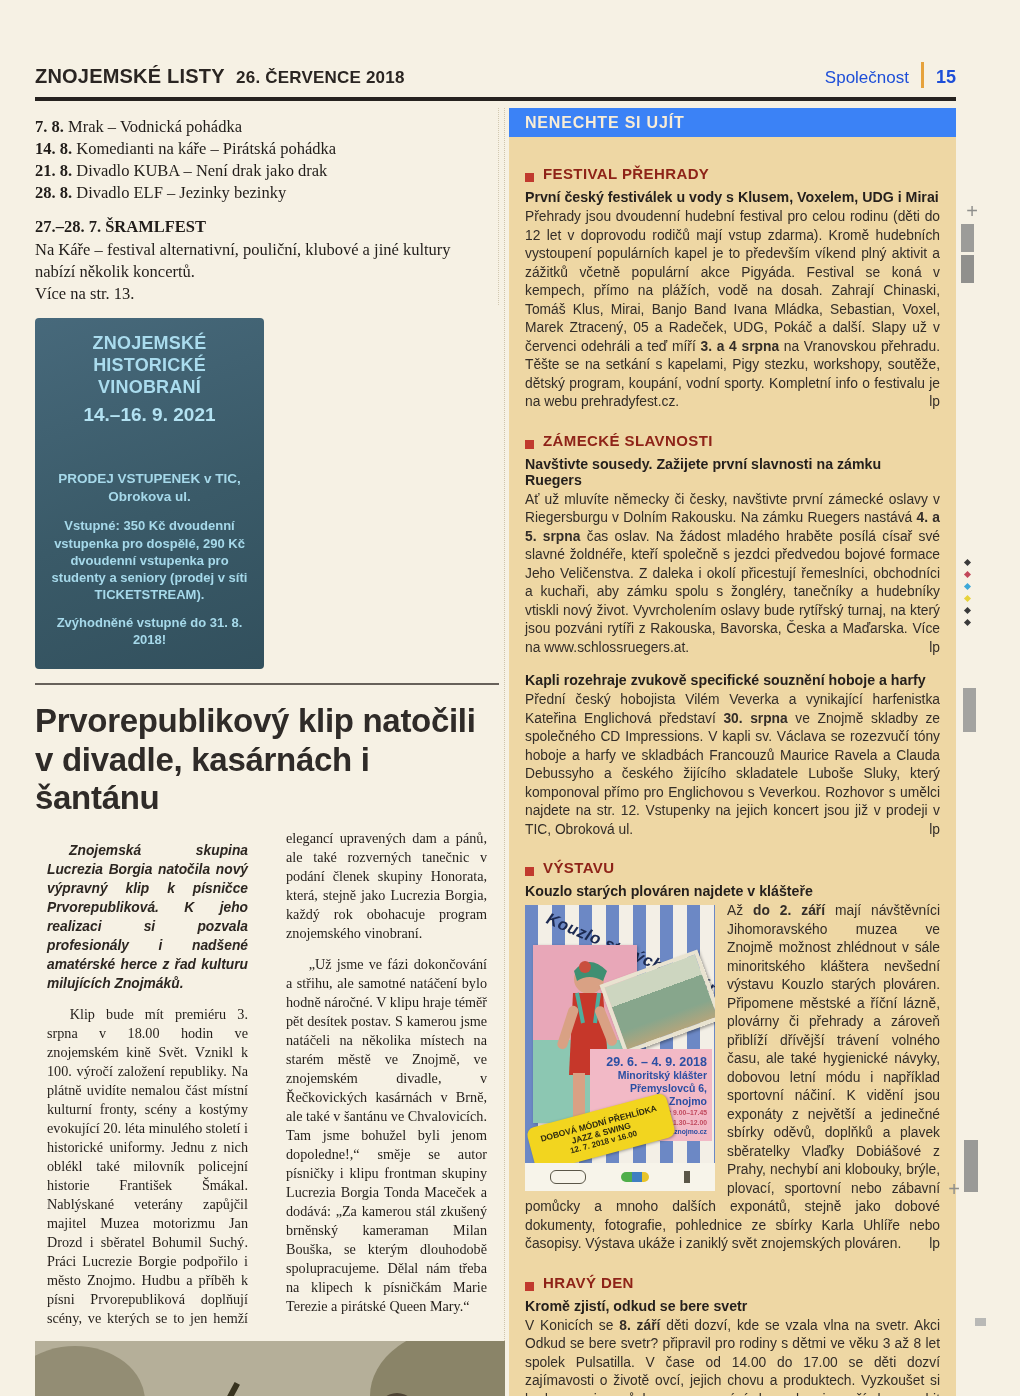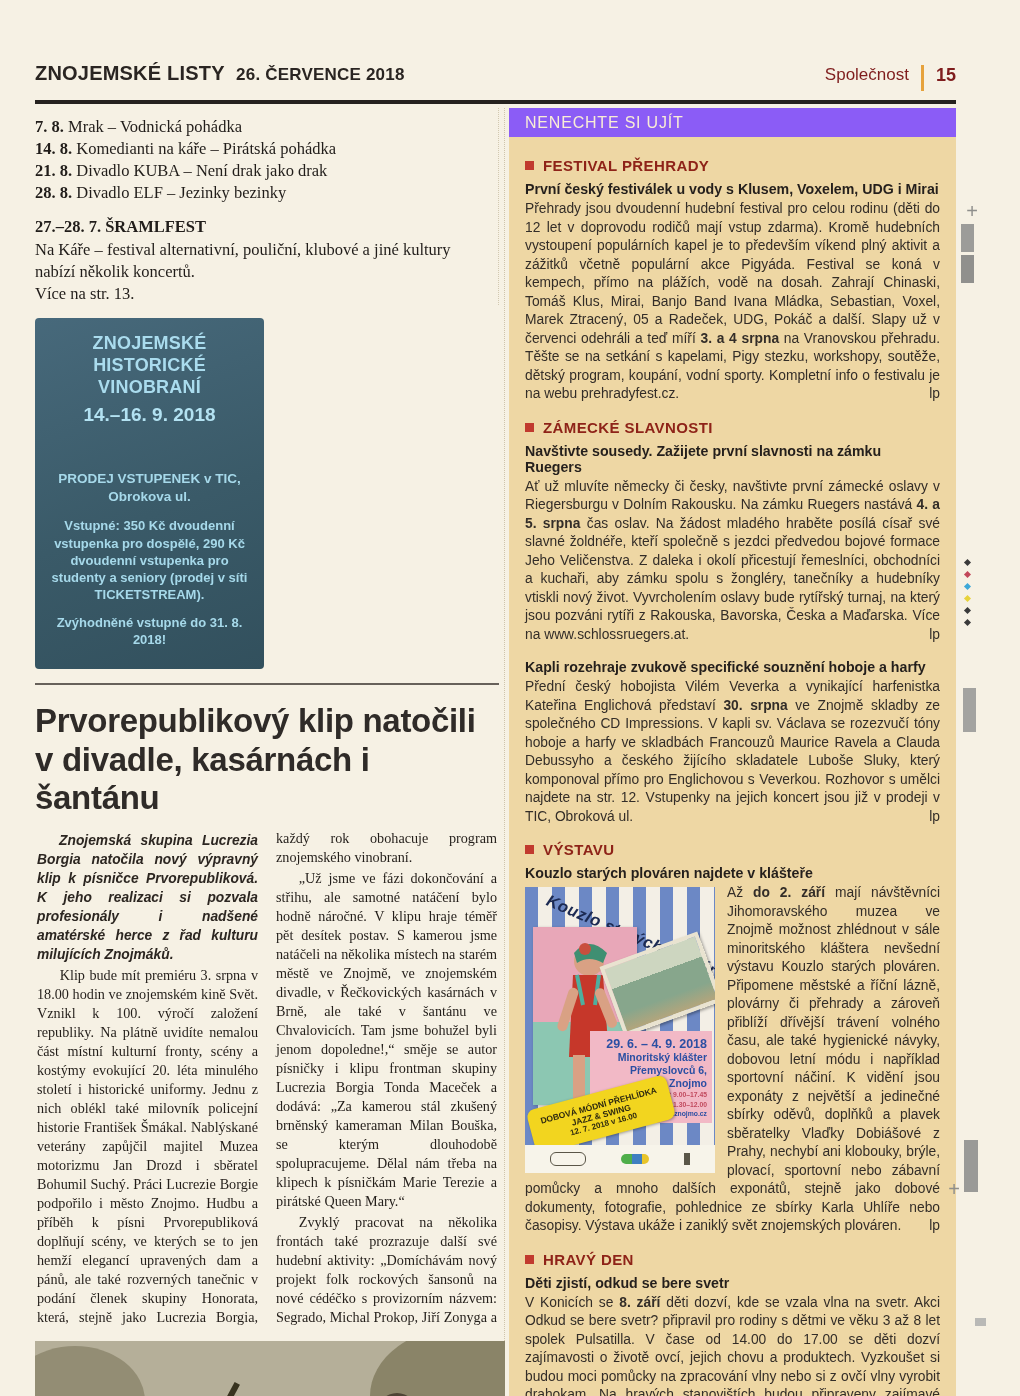--- a/index.html
+++ b/index.html
@@ -3,21 +3,21 @@
 <meta charset="utf-8">
 <style>
   html,body{margin:0;padding:0;background:#d8d4c8;}
   .page{position:relative;width:1020px;height:1396px;background:#f6f1e4;overflow:hidden;
         font-family:"Liberation Sans",sans-serif;color:#2b2724;}
   
   .header{position:absolute;top:62px;left:35px;right:64px;}
   .brand-row{display:flex;justify-content:space-between;align-items:baseline;}
   .brand{font-size:20px;font-weight:bold;color:#2a2522;letter-spacing:.2px;}
   .brand .bdate{font-size:17px;margin-left:6px;}
-  .section-label{display:flex;align-items:flex-start;gap:12px;font-size:17px;color:#7f1d1d;}
+  .section-label{display:flex;align-items:flex-end;gap:12px;font-size:17px;color:#1d4ed8;}
   .tick{width:3px;height:26px;background:#e6a23c;}
   .pagenum{font-size:18px;font-weight:bold;}
   .rule{height:4px;background:#26221f;margin-top:9px;}
   
   .content{position:absolute;top:108px;left:35px;right:64px;display:flex;}
   .left-col{width:470px;padding-right:5px;border-right:1px dotted #cfc4ab;box-sizing:border-box;}
   
   .top-row{display:flex;gap:13px;flex-direction:column;}
   .events{flex:1;font-family:"Liberation Serif","DejaVu Serif",serif;font-size:16.5px;line-height:1.34;color:#211d1a;
           border-right:1px dotted #d2c8b0;padding-right:8px;padding-top:8px;}
@@ -29,33 +29,33 @@
          color:#a6d9ea;text-align:center;padding:15px 10px 10px;border-radius:4px;}
   .promo .t1{font-size:18px;font-weight:bold;line-height:1.22;letter-spacing:.2px;color:#aadcee;}
   .promo .dates{font-size:19px;font-weight:bold;margin:5px 0 12px;color:#b3e2f2;}
   .promo p{margin:0 0 11px;font-size:13px;font-weight:bold;line-height:1.32;}
   .promo .p1{margin-bottom:12px;font-size:13.5px;margin-top:44px;}
   .list-rule{height:2px;background:#67615a;margin-top:14px;}
   
   h1.headline{margin:17px 0 12px;font-size:33px;line-height:1.16;font-weight:bold;color:#2f2b28;letter-spacing:-.3px;}
   .article{font-family:"Liberation Serif","DejaVu Serif",serif;font-size:14.2px;line-height:19px;text-align:justify;
            column-count:2;column-gap:14px;height:502px;overflow:hidden;color:#231e1a;}
-  .article p{margin:2px;text-indent:1.6em;}
+  .article p{margin:12px;text-indent:1.6em;}
   .article p.lead{font-family:"Liberation Sans",sans-serif;font-weight:bold;font-style:italic;font-size:13.8px;color:#2c2621;}
   .sig{float:right;font-weight:normal;margin-left:10px;}
   
   .photo{width:470px;height:334px;margin-top:10px;position:relative;overflow:hidden;background:#a49e86;}
   .photo svg{display:block;width:100%;height:100%;}
   .bullet{width:9px;height:9px;background:#c13a2e;flex:none;}
   
   .sidebar{width:449px;margin-left:4px;background:#eed7a4;align-self:flex-start;padding-bottom:16px;}
-  .sb-title{background:#8b5cf6;color:#f9edd6;font-weight:normal;font-size:16px;letter-spacing:.8px;padding:6px 16px 5px;}
+  .sb-title{background:#3b82f6;color:#f9edd6;font-weight:bold;font-size:16px;letter-spacing:.8px;padding:6px 16px 5px;}
   .sb-inner{padding:8px 16px 0;}
   .sec{margin-bottom:15px;}
-  .sec-head{display:flex;align-items:center;gap:9px;margin:12px 0 7px;}
+  .sec-head{display:flex;align-items:flex-end;gap:9px;margin:20px 0 7px;}
   .sec-head h3{margin:0;font-size:15px;font-weight:bold;color:#8e2318;letter-spacing:.4px;}
   .sec h4{margin:0 0 3px;font-size:14.2px;font-weight:bold;color:#241f1c;}
   .sec p{margin:0;font-size:13.8px;line-height:18.5px;text-align:justify;color:#332d28;}
   
   .poster{float:left;width:190px;height:286px;margin:3px 12px 4px 0;position:relative;overflow:hidden;
           background:repeating-linear-gradient(90deg,#6c88c5 0 13px,#f3efe6 13px 27px);}
   .poster-title{position:absolute;top:4px;left:26px;width:220px;transform:rotate(23deg);transform-origin:left top;
                 font-weight:bold;font-style:italic;font-size:16.5px;color:#1c2a52;letter-spacing:.5px;}
   .poster-photo{position:absolute;top:40px;left:8px;width:104px;height:178px;box-shadow:1px 1px 3px rgba(0,0,0,.25);}
   .poster-photo svg{display:block;width:100%;height:100%;}
@@ -119,21 +119,21 @@
           <p class="ev"><span class="ev-date">14. 8.</span> <span>Komedianti na káře – Pirátská pohádka</span></p>
           <p class="ev"><span class="ev-date">21. 8.</span> <span>Divadlo KUBA – Není drak jako drak</span></p>
           <p class="ev"><span class="ev-date">28. 8.</span> <span>Divadlo ELF – Jezinky bezinky</span></p>
           <p class="ev ev-fest-title"><span>27.–28. 7.</span> <span>ŠRAMLFEST</span></p>
           <p class="ev">Na Káře – festival alternativní, pouliční, klubové a jiné kultury nabízí několik koncertů.</p>
           <p class="ev">Více na str. 13.</p>
         </div>
         <div class="promo">
           <div class="t1">ZNOJEMSKÉ HISTORICKÉ</div>
           <div class="t1">VINOBRANÍ</div>
-          <div class="dates">14.–16. 9. 2018</div>
+          <div class="dates">14.–16. 9. 2021</div>
           <p class="p1">PRODEJ VSTUPENEK v TIC, Obrokova ul.</p>
           <p>Vstupné: 350 Kč dvoudenní vstupenka pro dospělé, 290 Kč dvoudenní vstupenka pro studenty a seniory (prodej v síti TICKETSTREAM).</p>
           <p>Zvýhodněné vstupné do 31. 8. 2018!</p>
         </div>
       </div>
       <div class="list-rule"></div>
 
       <h1 class="headline">
         <span>Prvorepublikový klip natočili</span><br>
         <span>v divadle, kasárnách i šantánu</span>
@@ -249,21 +249,21 @@
             </div>
           </div>
           <p><span>Až </span><b>do 2. září</b><span> mají návštěvníci Jihomoravského muzea ve Znojmě možnost zhlédnout v sále minoritského kláštera nevšední výstavu Kouzlo starých plováren. Připomene městské a říční lázně, plovárny či přehrady a zároveň přiblíží dřívější trávení volného času, ale také hygienické návyky, dobovou letní módu i například sportovní náčiní. K vidění jsou exponáty z největší a jedinečné sbírky oděvů, doplňků a plavek sběratelky Vlaďky Dobiášové z Prahy, nechybí ani klobouky, brýle, plovací, sportovní nebo zábavní pomůcky a mnoho dalších exponátů, stejně jako dobové dokumenty, fotografie, pohlednice ze sbírky Karla Uhlíře nebo časopisy. Výstava ukáže i zaniklý svět znojemských plováren.</span><span class="sig">lp</span></p>
         </div>
 
         <div class="sec">
           <div class="sec-head">
               <span class="bullet"></span>
               <h3>HRAVÝ DEN</h3>
             </div>
-          <h4>Děti zjistí, odkud se bere svetr</h4>
+          <h4>Kromě zjistí, odkud se bere svetr</h4>
           <p><span>V Konicích se </span><b>8. září</b><span> děti dozví, kde se vzala vlna na svetr. Akci Odkud se bere svetr? připravil pro rodiny s dětmi ve věku 3 až 8 let spolek Pulsatilla. V čase od 14.00 do 17.00 se děti dozví zajímavosti o životě ovcí, jejich chovu a produktech. Vyzkoušet si budou moci pomůcky na zpracování vlny nebo si z ovčí vlny vyrobit drahokam. Na hravých stanovištích budou připraveny zajímavé aktivity. Již nyní se mohou zájemci přihlásit na adresu pulsatilla@pulsatilla.cz, v odpovědi dostanou podrobné instrukce ohledně místa konání.</span></p>
         </div>
 
       </div>
     </aside>
   </div>
 
   <div class="mm mm-plus" style="position:absolute;">+</div>
   <div class="mm mm-bar1" style="position:absolute;"></div>
   <div class="mm mm-bar2" style="position:absolute;"></div>

